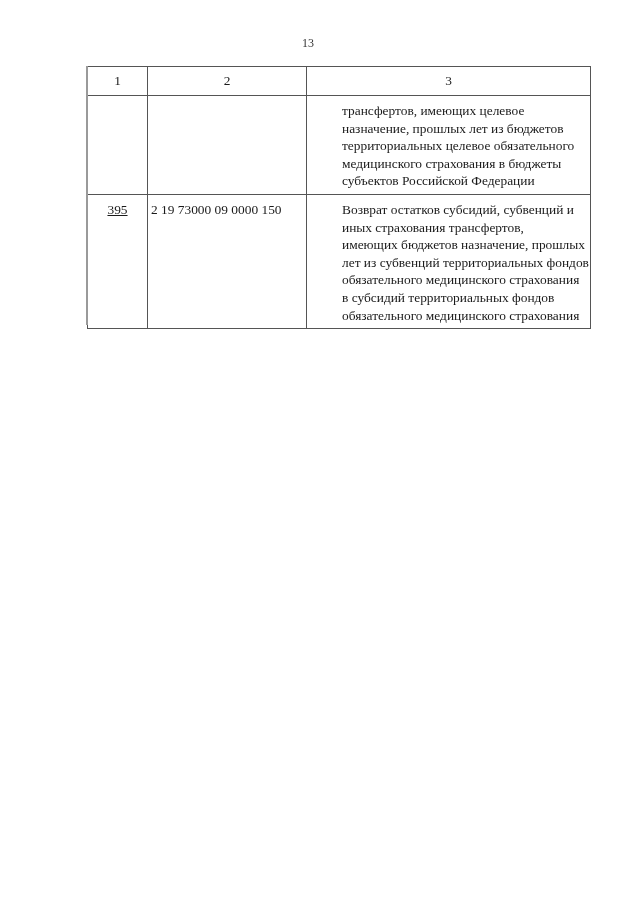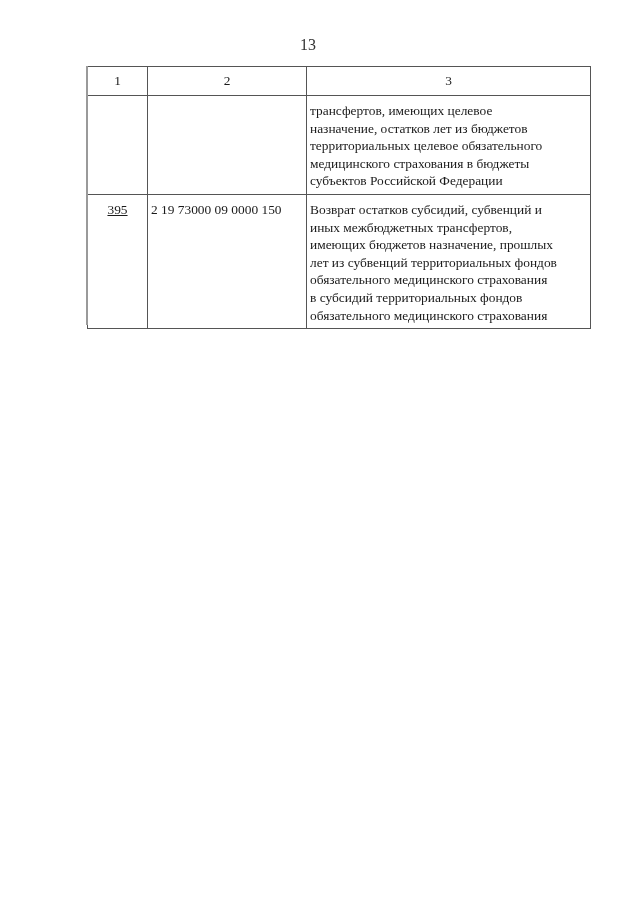--- a/index.html
+++ b/index.html
@@ -14,21 +14,21 @@
       overflow: hidden;
       font-family: "Liberation Serif", "DejaVu Serif", serif;
       color: #1a1a1a;
     }
     .page-number {
       position: absolute;
       top: 36px;
       left: 0;
       width: 616px;
       text-align: center;
-      font-size: 16px;
+      font-size: 12px;
       color: #333;
     }
     .doc-table {
       position: absolute;
       top: 66px;
       left: 87px;
       width: 504px;
       border-collapse: collapse;
       table-layout: fixed;
       font-size: 13.4px;
@@ -57,20 +57,21 @@
     .cell-code {
       padding: 6px 0 0 3px !important;
       white-space: nowrap;
     }
     .cell-text {
       padding: 6px 2px 4px 3px !important;
     }
     .cell-text .line {
       display: block;
       white-space: nowrap;
+      margin-left: 32px;
     }
     .row1 td { height: 88px; }
     .row2 td { height: 120px; }
     .left-shade {
       position: absolute;
       top: 66px;
       left: 86px;
       width: 2px;
       height: 259px;
       background: #9a9a9a;
@@ -93,32 +94,32 @@
       <th>2</th>
       <th>3</th>
     </tr>
   </thead>
   <tbody>
     <tr class="row1">
       <td class="cell-num"></td>
       <td class="cell-code"></td>
       <td class="cell-text">
         <span class="line">трансфертов, имеющих целевое</span>
-        <span class="line">назначение, остатков лет из бюджетов</span>
+        <span class="line">назначение, прошлых лет из бюджетов</span>
         <span class="line">территориальных целевое обязательного</span>
         <span class="line">медицинского страхования в бюджеты</span>
         <span class="line">субъектов Российской Федерации</span>
       </td>
     </tr>
     <tr class="row2">
       <td class="cell-num">395</td>
       <td class="cell-code">2 19 73000 09 0000 150</td>
       <td class="cell-text">
         <span class="line">Возврат остатков субсидий, субвенций и</span>
-        <span class="line">иных межбюджетных трансфертов,</span>
+        <span class="line">иных страхования трансфертов,</span>
         <span class="line">имеющих бюджетов назначение, прошлых</span>
         <span class="line">лет из субвенций территориальных фондов</span>
         <span class="line">обязательного медицинского страхования</span>
         <span class="line">в субсидий территориальных фондов</span>
         <span class="line">обязательного медицинского страхования</span>
       </td>
     </tr>
   </tbody>
 </table>
 

